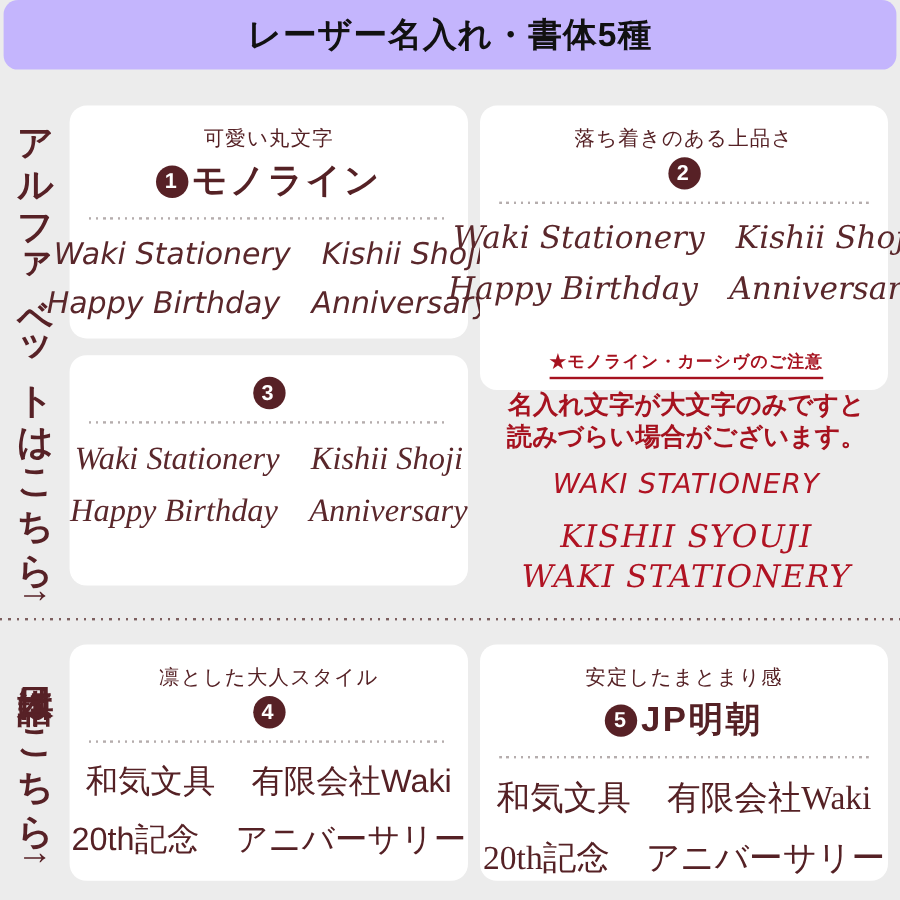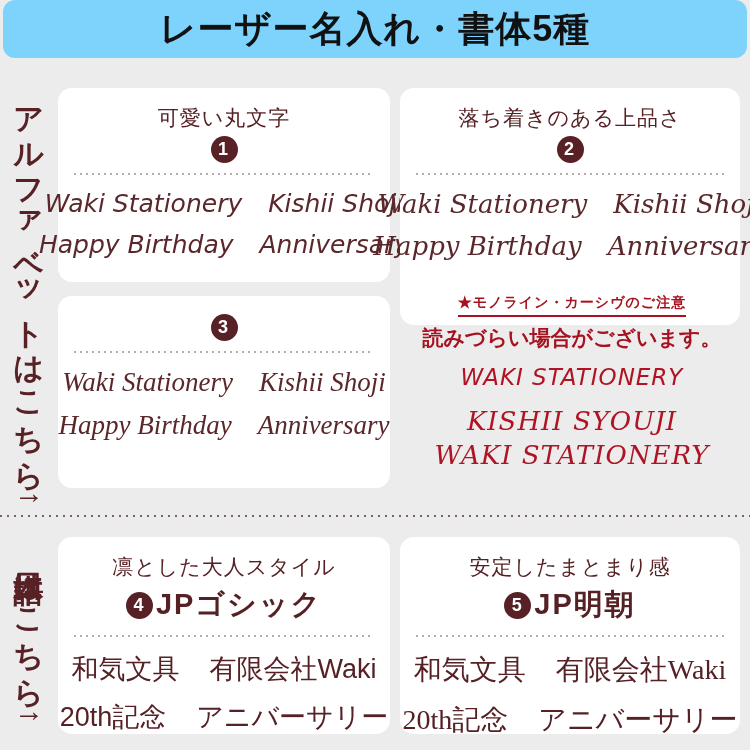--- a/index.html
+++ b/index.html
@@ -6,23 +6,23 @@
   .page{
     position:relative;
     width:750px;height:750px;
     background:#ececec;
     font-family:"Liberation Sans",sans-serif;
     overflow:hidden;
   }
   
   .banner{
     position:absolute;top:0;left:3px;width:744px;height:58px;
-    background:#7dd3fc;border-radius:12px;
+    background:#c4b5fd;border-radius:12px;
     display:flex;align-items:center;justify-content:center;
-    color:#111;font-size:36px;font-weight:bold;letter-spacing:1px;
+    color:#111;font-size:28px;font-weight:bold;letter-spacing:1px;
   }
   
   .vlabel{
     position:absolute;left:4px;width:50px;
     display:flex;flex-direction:column;align-items:center;justify-content:center;
     color:#572126;font-weight:bold;
   }
   .vlabel .vtext{
     writing-mode:vertical-rl;text-orientation:upright;
     font-size:30px;line-height:1.04;letter-spacing:1px;
@@ -34,21 +34,21 @@
   .card{
     position:absolute;background:#ffffff;border-radius:14px;
     box-sizing:border-box;padding:14px 10px 10px;
     text-align:center;color:#552125;
   }
   .card-1{left:58px;top:88px;width:332px;height:194px;}
   .card-2{left:400px;top:88px;width:340px;height:237px;}
   .card-3{left:58px;top:296px;width:332px;height:192px;}
   .card-4{left:58px;top:537px;width:332px;height:197px;}
   .card-5{left:400px;top:537px;width:340px;height:197px;}
-  .tagline{font-size:21px;letter-spacing:1px;margin-top:2px;}
+  .tagline{font-size:17px;letter-spacing:1px;margin-top:2px;}
   .cardtitle{
     margin-top:4px;font-size:29px;font-weight:bold;letter-spacing:2px;
     display:flex;align-items:center;justify-content:center;gap:3px;
   }
   .numcircle{
     display:inline-flex;align-items:center;justify-content:center;
     width:27px;height:27px;border-radius:50%;
     background:#572126;color:#fff;font-size:18px;font-weight:bold;flex:0 0 auto;
   }
   .dotline{
@@ -99,20 +99,21 @@
   </div>
   <div class="vlabel vlabel-jp">
     <span class="vtext">日本語はこちら</span>
     <span class="varrow">→</span>
   </div>
 
   <div class="card card-1 script-monoline">
     <div class="tagline">可愛い丸文字</div>
     <div class="cardtitle">
       <span class="numcircle">1</span>
+      <span>モノライン</span>
     </div>
     <div class="dotline"></div>
     <div class="samples">
       <div class="srow">
         <span>Waki Stationery</span>
         <span>Kishii Shoji</span>
       </div>
       <div class="srow">
         <span>Happy Birthday</span>
         <span>Anniversary</span>
@@ -153,37 +154,37 @@
         <span>Anniversary</span>
       </div>
     </div>
   </div>
 
   <div class="note">
     <div>
       <span class="note-title">★モノライン・カーシヴのご注意</span>
     </div>
     <div class="note-body">
+      <div>名入れ文字が大文字のみですと</div>
       <div>読みづらい場合がございます。</div>
     </div>
     <div class="note-examples">
       <div class="ex-line ex-monoline">WAKI STATIONERY</div>
       <div class="ex-gap"></div>
       <div class="ex-line ex-cursive">KISHII SYOUJI</div>
       <div class="ex-line ex-cursive">WAKI STATIONERY</div>
     </div>
   </div>
 
   <div class="section-divider"></div>
 
   <div class="card card-4 script-jpgothic">
     <div class="tagline">凛とした大人スタイル</div>
     <div class="cardtitle">
       <span class="numcircle">4</span>
-      <span>JPゴシック</span>
     </div>
     <div class="dotline"></div>
     <div class="samples">
       <div class="srow">
         <span>和気文具</span>
         <span>有限会社Waki</span>
       </div>
       <div class="srow">
         <span>20th記念</span>
         <span>アニバーサリー</span>

